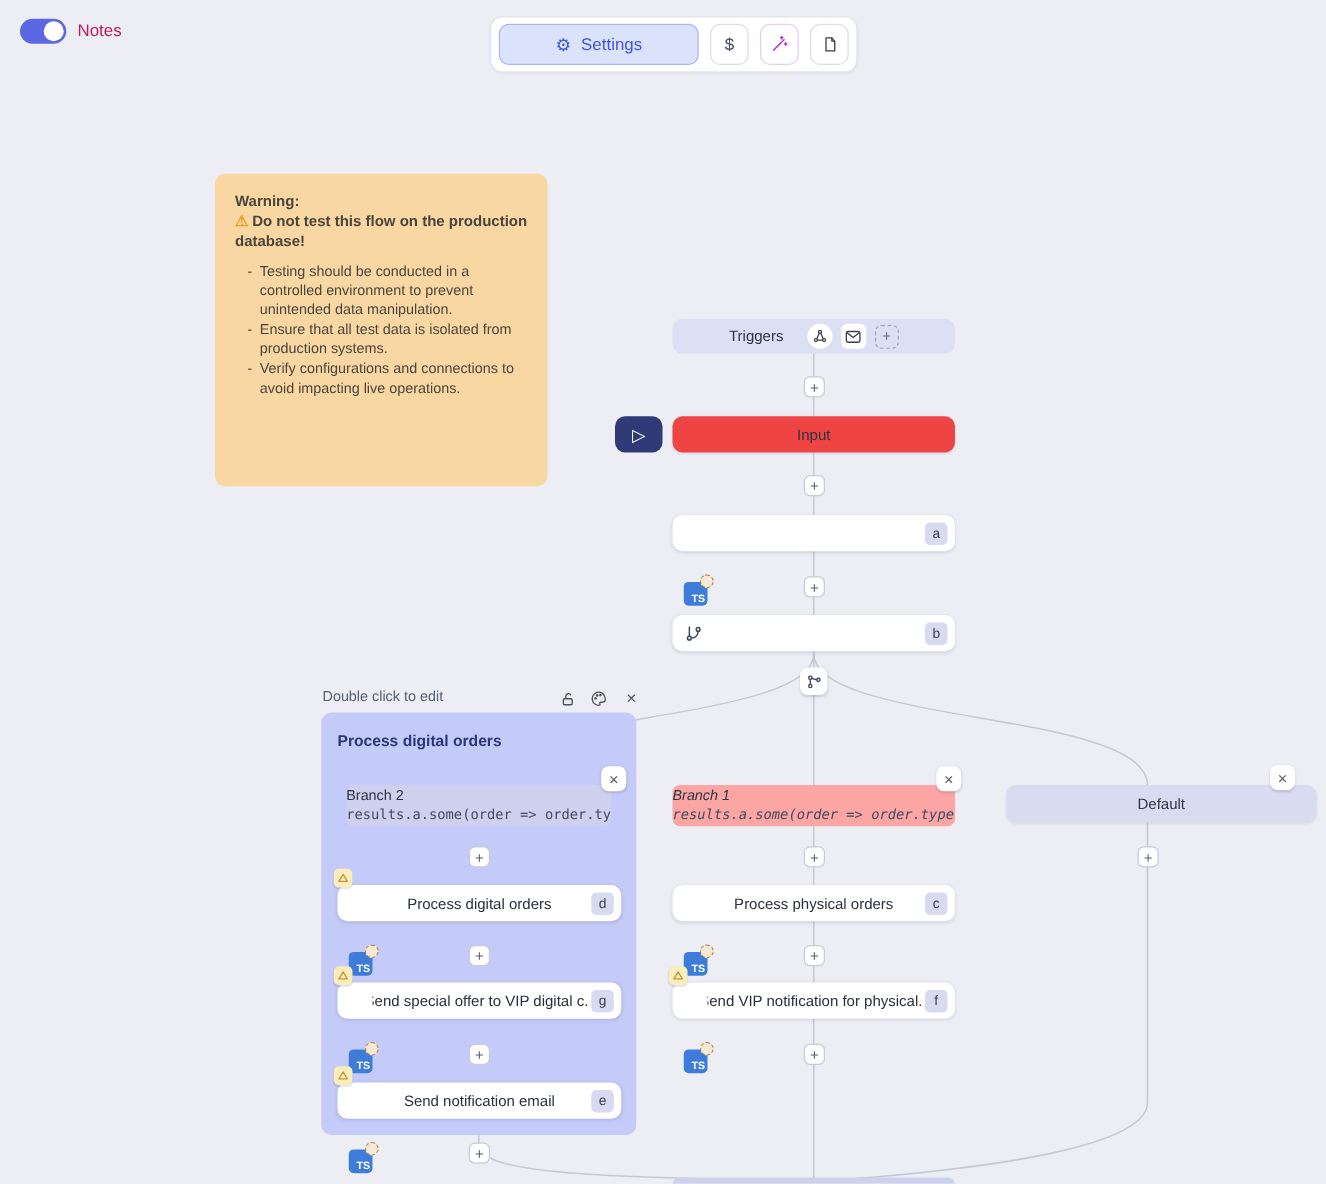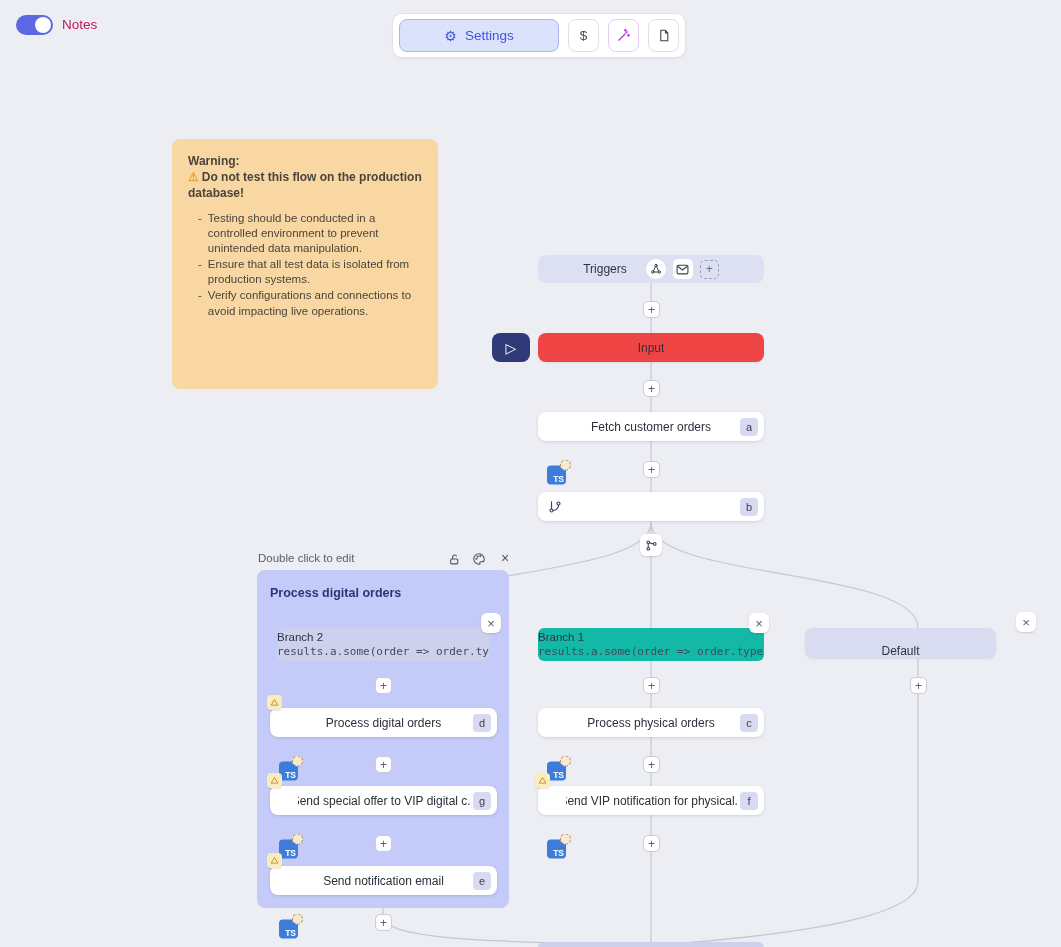--- a/index.html
+++ b/index.html
@@ -164,21 +164,20 @@
     <span>Input</span>
   </div>
 
   <div class="abs plus" style="left:643px;top:380px;">+</div>
 
   <div class="abs whnode" style="left:538px;top:412px;width:226px;height:29px;">
     <span class="ts-icon">
       <span class="sq">TS</span>
         <span class="mini"></span>
     </span>
-    <span class="nlabel">Fetch customer orders</span>
     <span class="lbadge">a</span>
   </div>
 
   <div class="abs plus" style="left:643px;top:461px;">+</div>
 
   <div class="abs whnode" style="left:538px;top:492px;width:226px;height:29px;">
     <span class="branch-icon" style="display:flex;">
       <svg width="14" height="14" viewBox="0 0 24 24" fill="none" stroke="#3b4563" stroke-width="2" stroke-linecap="round">
         <line x1="6" y1="3" x2="6" y2="15"></line>
           <circle cx="18" cy="6" r="2.6"></circle>
@@ -217,27 +216,27 @@
 
   <div class="abs groupbox" style="left:257px;top:570px;width:252px;height:338px;"></div>
   <div class="abs grouptitle" style="left:270px;top:586px;">Process digital orders</div>
 
   <div class="abs branchnode" style="left:277px;top:628px;width:212px;height:33px;background:#cdd1ee;">
     <span class="bn">Branch 2</span>
     <span class="bx">results.a.some(order =&gt; order.type</span>
   </div>
   <div class="abs xbtn" style="left:481px;top:613px;">×</div>
 
-  <div class="abs branchnode" style="left:538px;top:628px;width:226px;height:33px;background:#14b8a6;">
+  <div class="abs branchnode" style="left:538px;top:628px;width:226px;height:33px;background:#fca5a5;font-style:italic;">
     <span class="bn">Branch 1</span>
     <span class="bx">results.a.some(order =&gt; order.type</span>
   </div>
   <div class="abs xbtn" style="left:749px;top:613px;">×</div>
 
-  <div class="abs lavnode" style="left:805px;top:628px;width:191px;height:30px;background:#d9dcf0;align-items:flex-end;">
+  <div class="abs lavnode" style="left:805px;top:628px;width:248px;height:30px;background:#d9dcf0;">
     <span>Default</span>
   </div>
   <div class="abs xbtn" style="left:1016px;top:612px;">×</div>
 
   <div class="abs plus" style="left:375px;top:677px;">+</div>
   <div class="abs plus" style="left:643px;top:677px;">+</div>
   <div class="abs plus" style="left:910px;top:677px;">+</div>
 
   <div class="abs whnode" style="left:270px;top:708px;width:227px;height:29px;">
     <span class="ts-icon">

